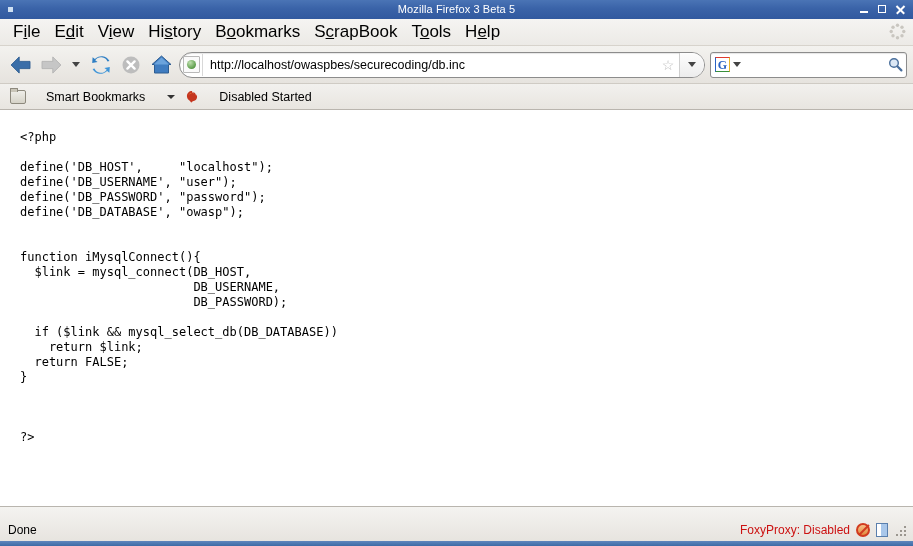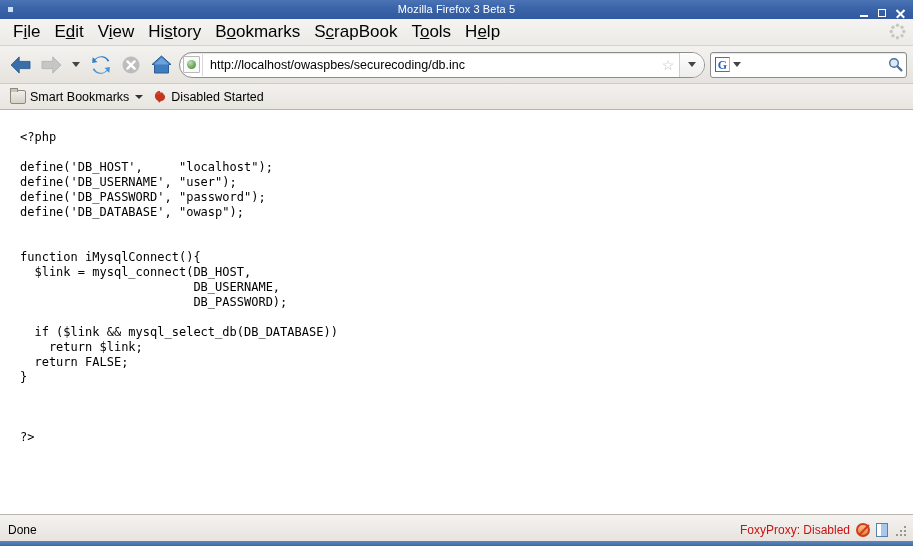--- a/index.html
+++ b/index.html
@@ -19,21 +19,21 @@
     flex-direction: column;
     background: #ffffff;
   }
 
   
   .titlebar {
     height: 19px;
     background: linear-gradient(to bottom, #4a74b5 0%, #3a63a8 45%, #31599f 100%);
     border-bottom: 1px solid #2c5falpha;
     display: flex;
-    align-items: flex-end;
+    align-items: center;
     position: relative;
     flex: 0 0 auto;
     color: #ffffff;
   }
   .titlebar-icon {
     width: 14px; height: 19px;
     margin-left: 4px;
     position: relative;
   }
   .titlebar-icon::after {
@@ -249,21 +249,21 @@
     border-bottom: 1px solid #b9b5ae;
     display: flex;
     align-items: center;
     padding-left: 8px;
     gap: 2px;
     flex: 0 0 auto;
   }
   .bm-item {
     display: flex;
     align-items: center;
-    gap: 4px;
+    gap: 20px;
     padding: 2px 6px 2px 2px;
     font-size: 12.5px;
     color: #000;
     cursor: pointer;
     white-space: nowrap;
   }
   .bm-chev {
     width: 0; height: 0;
     border-left: 4px solid transparent;
     border-right: 4px solid transparent;
@@ -330,21 +330,21 @@
     letter-spacing: 0px;
   }
 
   
   .statusbar {
     height: 22px;
     background: linear-gradient(to bottom, #f4f3f0, #e7e4df);
     border-top: 1px solid #b9b5ae;
     display: flex;
     align-items: center;
-    padding: 4px 2px 0 8px;
+    padding: 12px 2px 0 8px;
     flex: 0 0 auto;
     position: relative;
   }
   .status-text {
     font-size: 12px;
     color: #000;
   }
   .status-right {
     margin-left: auto;
     display: flex;

